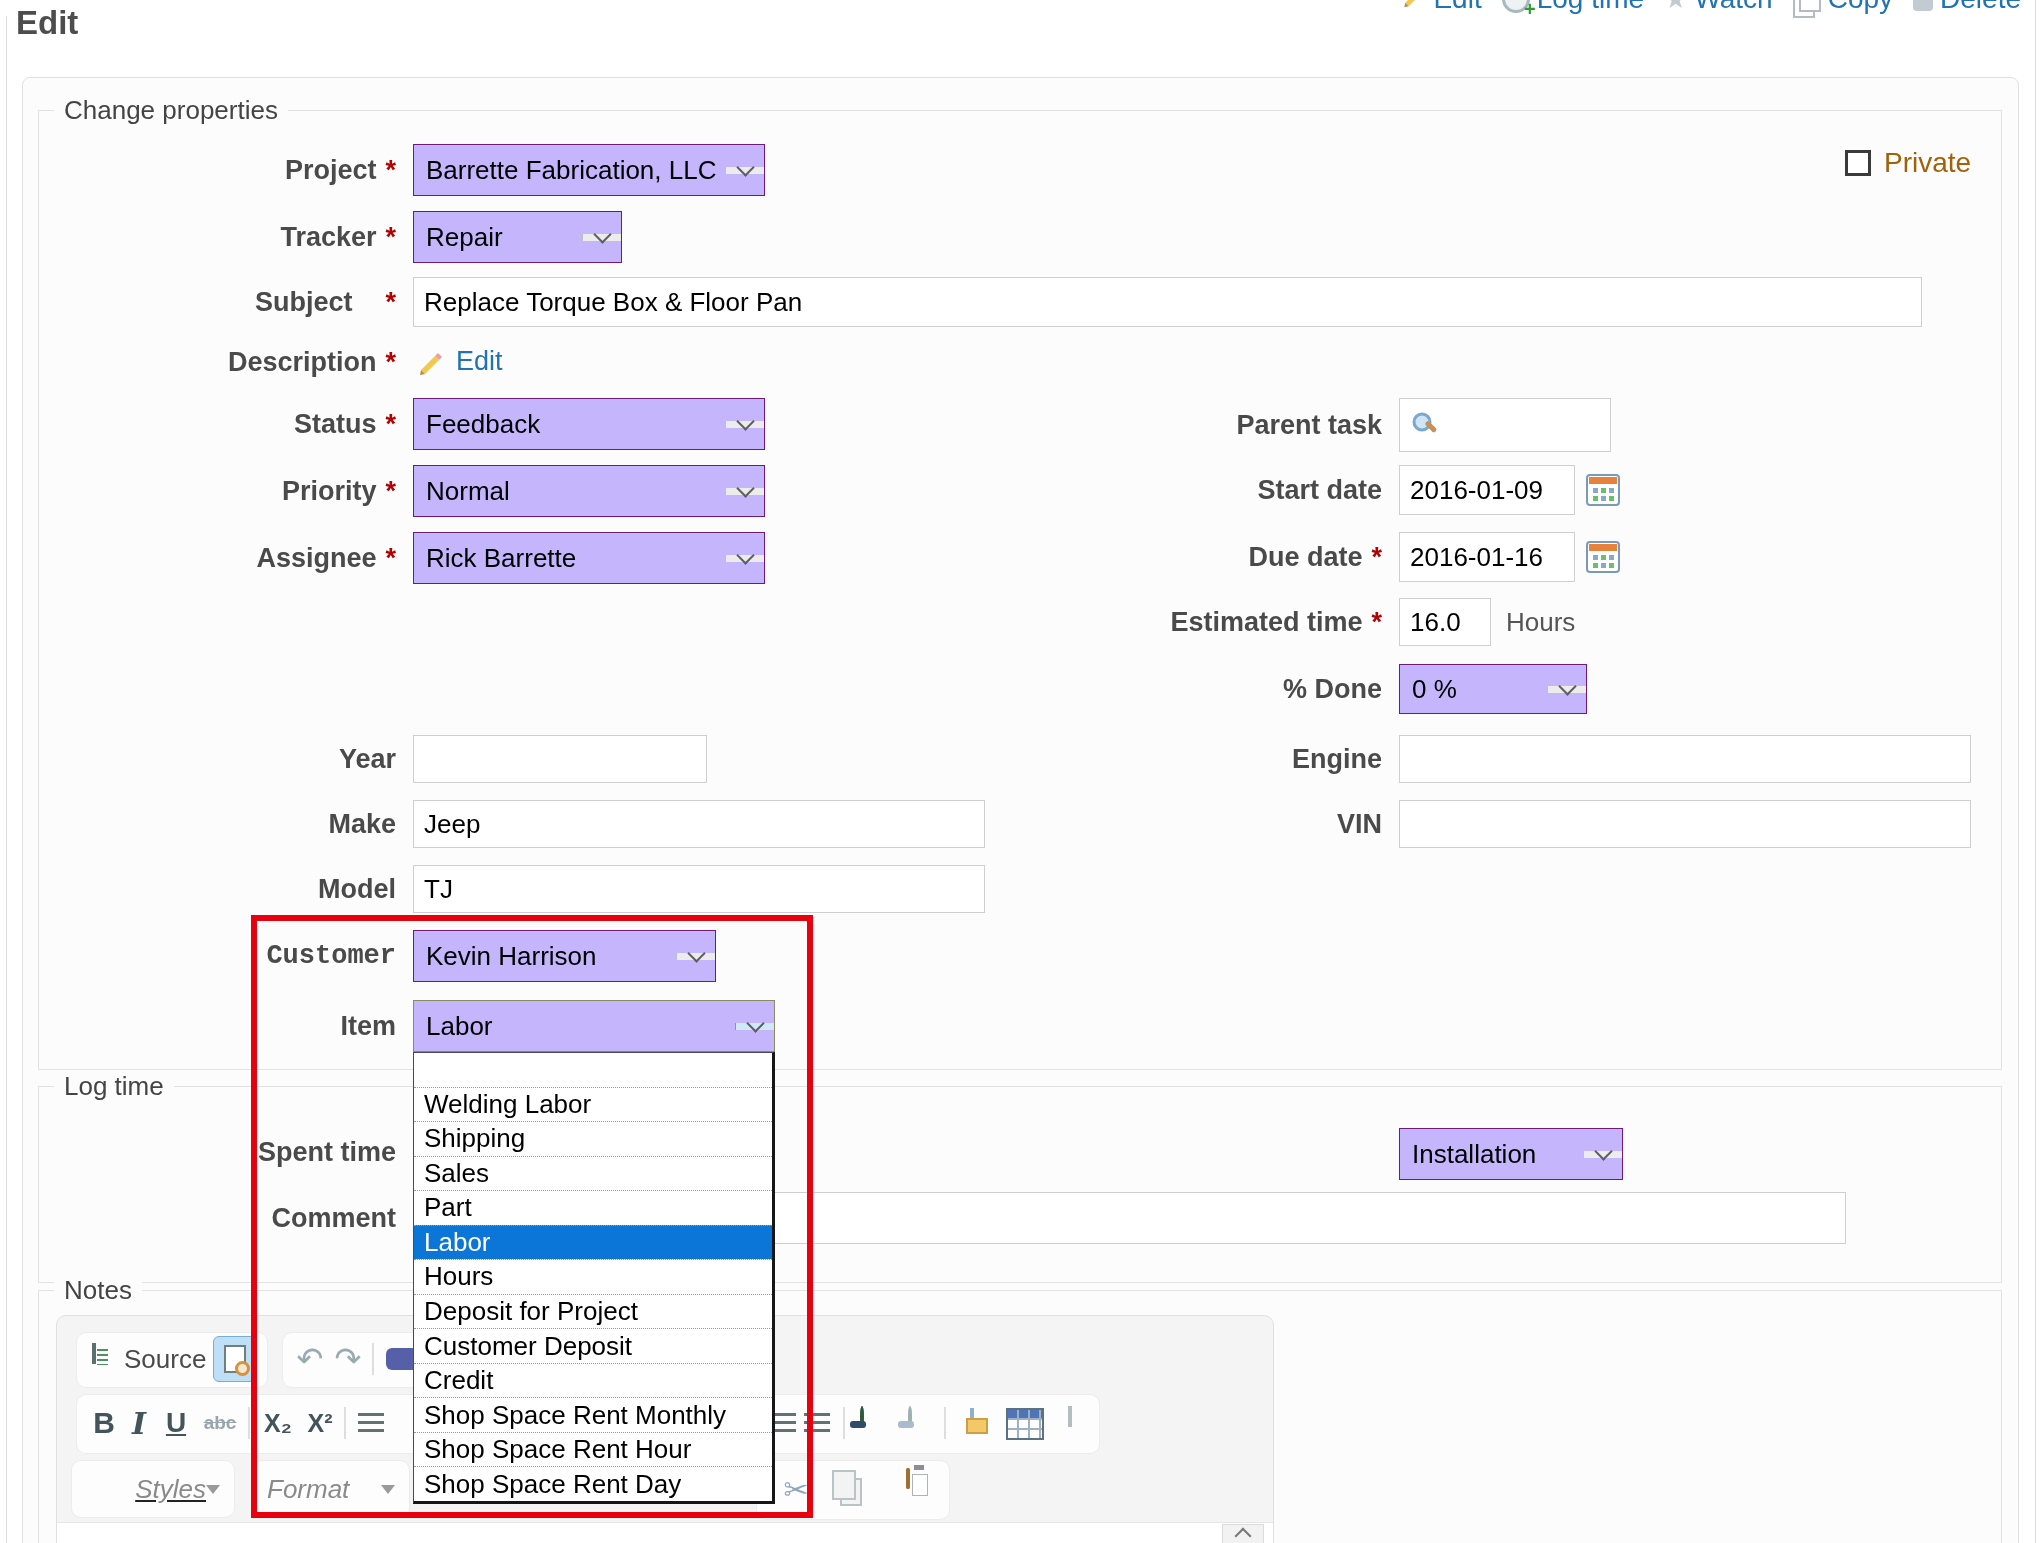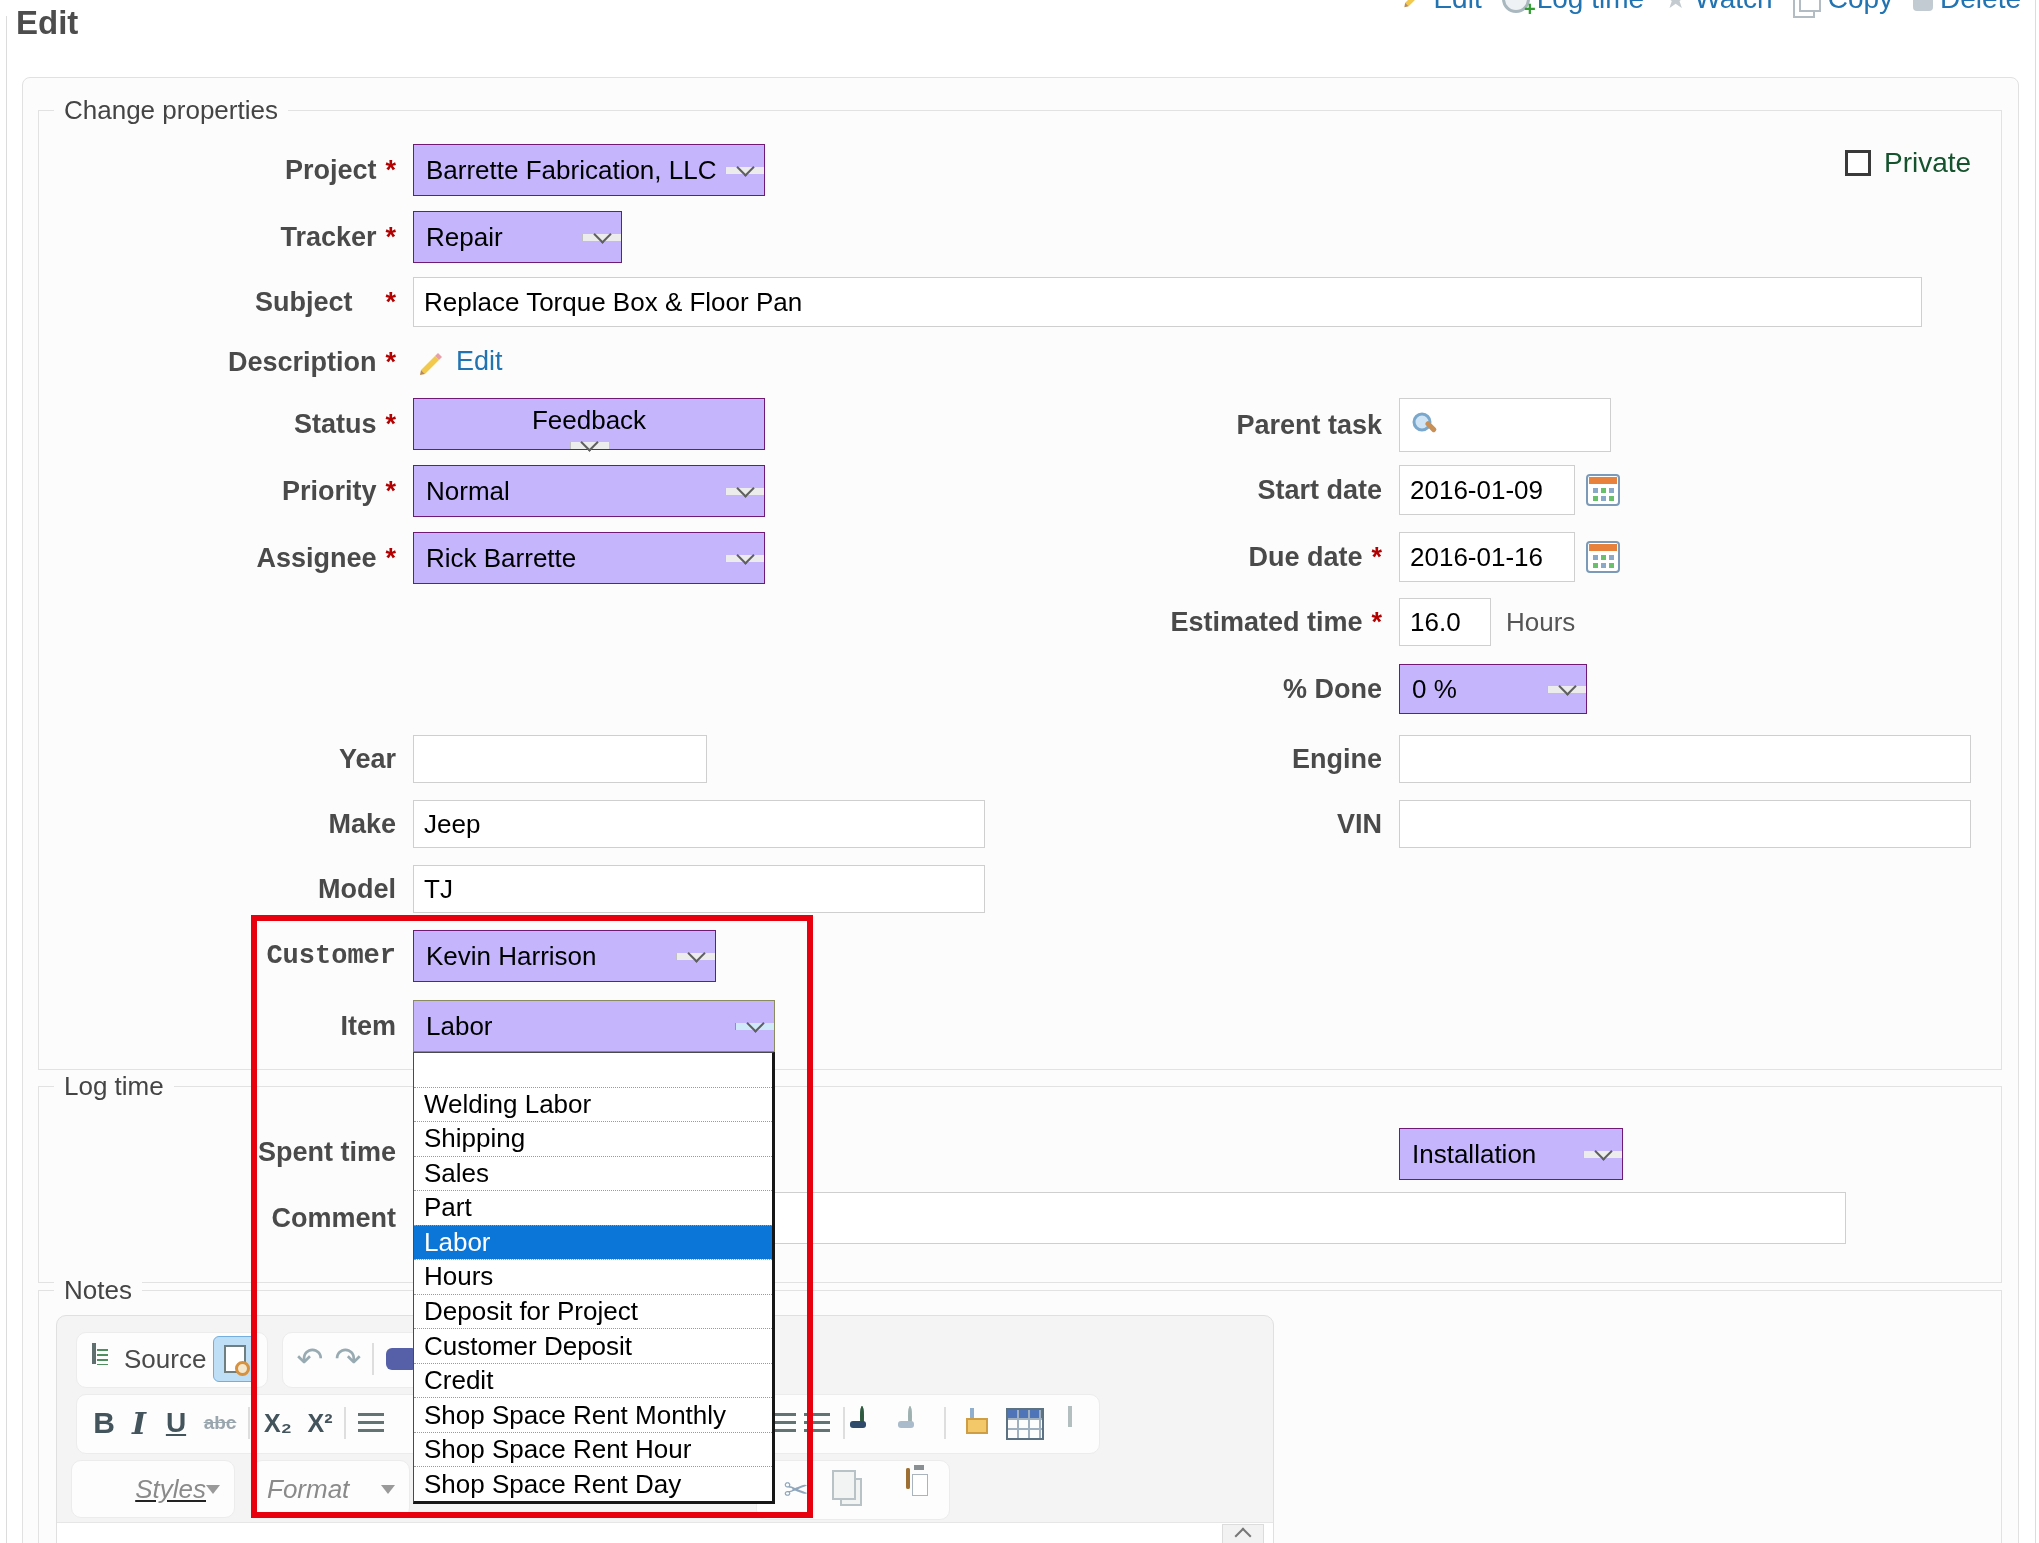--- a/index.html
+++ b/index.html
@@ -3,21 +3,21 @@
 <meta charset="utf-8">
 <style>
   html,body{margin:0;padding:0;background:#fff;}
   #page{position:relative;width:2039px;height:1543px;overflow:hidden;background:#fff;
         font-family:"Liberation Sans","DejaVu Sans",sans-serif;color:#222;}
   .abs{position:absolute;}
   
   .lbl{position:absolute;display:flex;align-items:center;justify-content:flex-end;
        font-weight:bold;color:#4a4a4a;font-size:27px;white-space:nowrap;}
   .req{color:#b30000;margin-left:9px;font-weight:bold;}
-  .plain{font-weight:normal;color:#14532d;}
+  .plain{font-weight:normal;color:#a16207;}
   .inp{position:absolute;box-sizing:border-box;border:1px solid #cfcfcf;background:#fff;
        font-family:"Liberation Sans","DejaVu Sans",sans-serif;font-size:26px;color:#000;padding:0 10px;}
   .sel{position:absolute;box-sizing:border-box;display:flex;align-items:center;
        border:1px solid #701a75;background:#c4b5fd;}
   .stxt{flex:1;display:flex;align-items:center;padding:0 12px;font-size:26px;
         white-space:nowrap;overflow:hidden;color:#000;}
   .sbtn{width:38px;background:#ececec;border-left:1px solid #bfbfbf;
         display:flex;align-items:center;justify-content:center;flex:0 0 auto;}
   .chev{width:11px;height:11px;border-right:2px solid #5f5f5f;border-bottom:2px solid #5f5f5f;
         transform:rotate(45deg);margin-top:-6px;}
@@ -199,21 +199,21 @@
         <path d="M6 24 L10 28 L5 29 Z" fill="#b98a52"></path>
       </svg>
   </span>
   <a class="link abs" style="left:456px;top:346px;" href="#">Edit</a>
 
   
   <div class="lbl" style="left:38px;top:398px;width:358px;height:52px;">
     <span>Status</span>
       <span class="req">*</span>
   </div>
-  <div class="sel" style="left:413px;top:398px;width:352px;height:52px;flex-direction:column;">
+  <div class="sel" style="left:413px;top:398px;width:352px;height:52px;">
     <span class="stxt">Feedback</span>
     <span class="sbtn">
         <span class="chev"></span>
       </span>
   </div>
 
   
   <div class="lbl" style="left:38px;top:465px;width:358px;height:52px;">
     <span>Priority</span>
       <span class="req">*</span>

